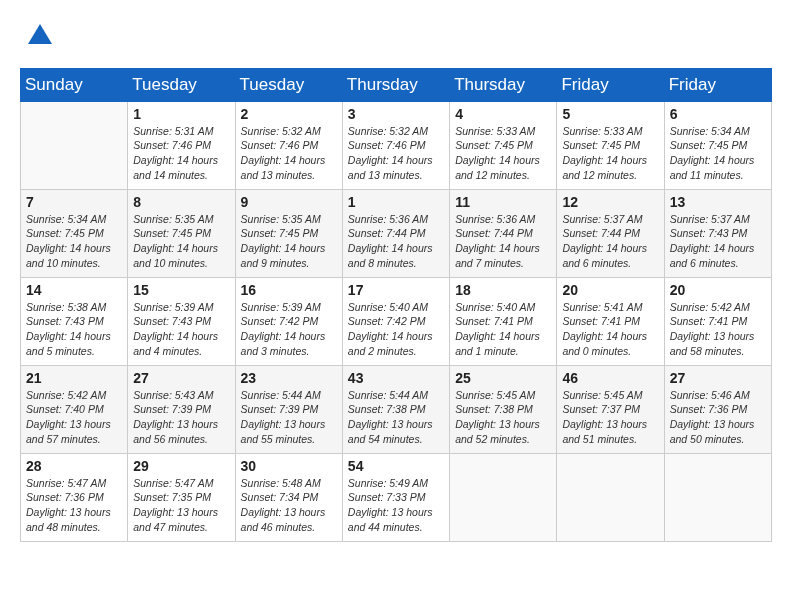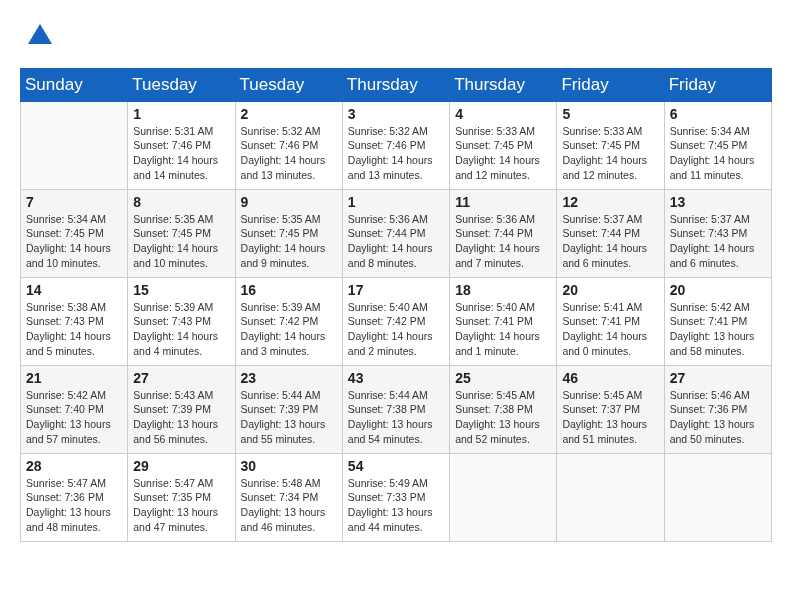--- a/index.html
+++ b/index.html
@@ -74,20 +74,21 @@
       font-size: 14px;
       font-weight: bold;
       color: #222;
       display: block;
       margin-bottom: 2px;
     }
     .day-info {
       color: #333;
       font-size: 10.5px;
       line-height: 1.4;
+      font-style: italic;
     }
     .empty-cell {
       background: #f9f9f9;
     }
   </style>
 </head>
 <body>
 
 <div class="header">
   <div class="logo">

